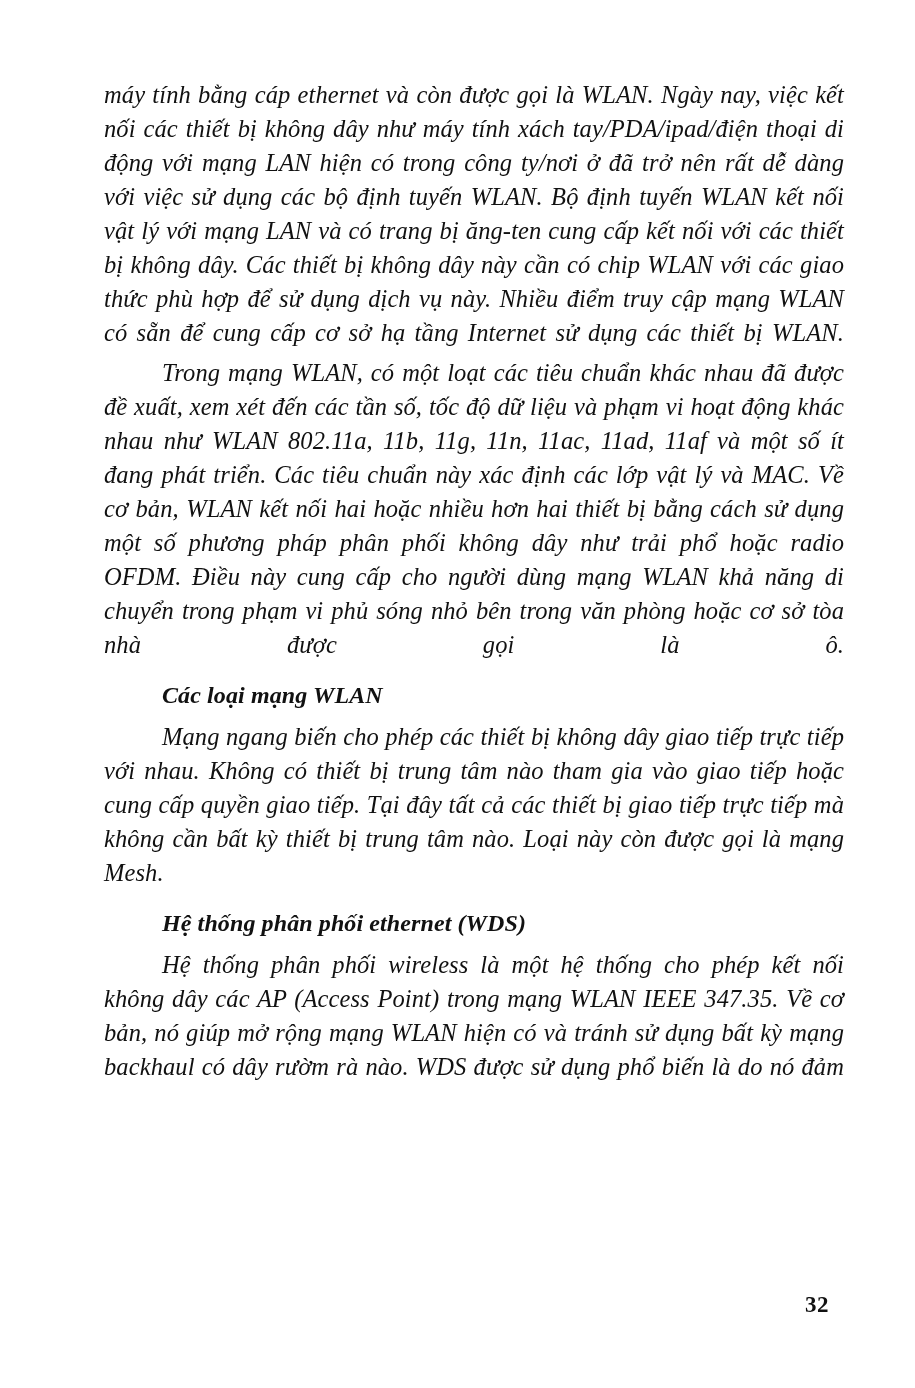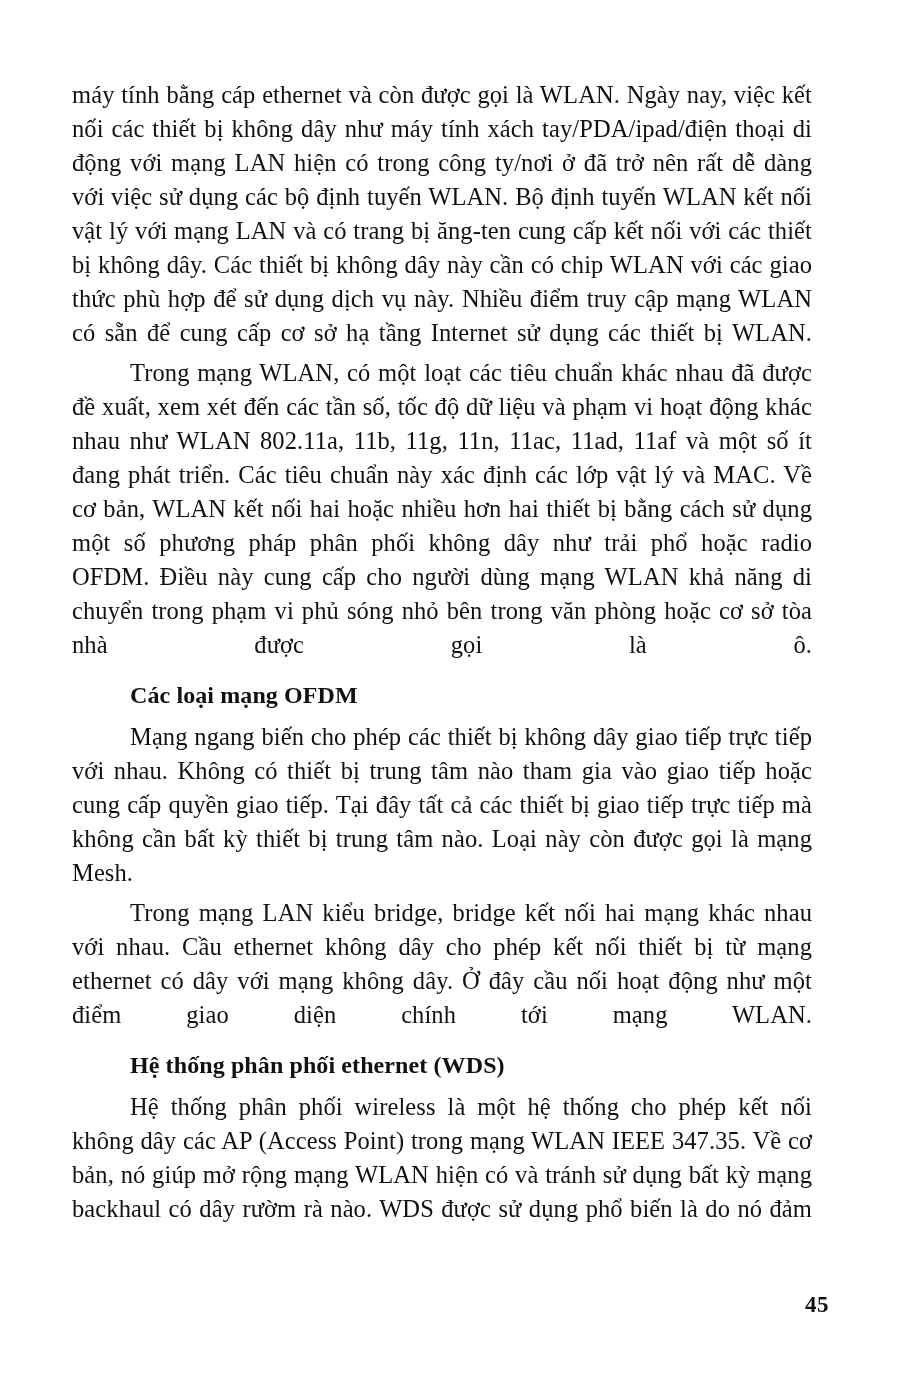--- a/index.html
+++ b/index.html
@@ -22,23 +22,24 @@
     position: absolute;
     left: 0;
     top: 0;
     width: 915px;
     height: 1388px;
     background: #ffffff;
   }
 
   .content {
     position: absolute;
-    left: 72px;
+    left: 104px;
     top: 78px;
     width: 740px;
+    font-style: italic;
   }
 
   p.para {
     margin: 0 0 6px 0;
     font-size: 24.5px;
     line-height: 34px;
     text-align: justify;
     text-justify: inter-word;
     text-indent: 58px;
     letter-spacing: 0.1px;
@@ -78,27 +79,26 @@
 <body>
 
 <div class="page">
 
   <div class="content">
 
     <p class="para no-indent full-justify">máy tính bằng cáp ethernet và còn được gọi là WLAN. Ngày nay, việc kết nối các thiết bị không dây như máy tính xách tay/PDA/ipad/điện thoại di động với mạng LAN hiện có trong công ty/nơi ở đã trở nên rất dễ dàng với việc sử dụng các bộ định tuyến WLAN. Bộ định tuyến WLAN kết nối vật lý với mạng LAN và có trang bị ăng-ten cung cấp kết nối với các thiết bị không dây. Các thiết bị không dây này cần có chip WLAN với các giao thức phù hợp để sử dụng dịch vụ này. Nhiều điểm truy cập mạng WLAN có sẵn để cung cấp cơ sở hạ tầng Internet sử dụng các thiết bị WLAN.</p>
 
     <p class="para full-justify">Trong mạng WLAN, có một loạt các tiêu chuẩn khác nhau đã được đề xuất, xem xét đến các tần số, tốc độ dữ liệu và phạm vi hoạt động khác nhau như WLAN 802.11a, 11b, 11g, 11n, 11ac, 11ad, 11af và một số ít đang phát triển. Các tiêu chuẩn này xác định các lớp vật lý và MAC. Về cơ bản, WLAN kết nối hai hoặc nhiều hơn hai thiết bị bằng cách sử dụng một số phương pháp phân phối không dây như trải phổ hoặc radio OFDM. Điều này cung cấp cho người dùng mạng WLAN khả năng di chuyển trong phạm vi phủ sóng nhỏ bên trong văn phòng hoặc cơ sở tòa nhà được gọi là ô.</p>
 
-    <h2 class="heading">Các loại mạng OFDM</h2>
+    <h2 class="heading">Các loại mạng WLAN</h2>
 
     <p class="para full-justify">Mạng ngang biến cho phép các thiết bị không dây giao tiếp trực tiếp với nhau. Không có thiết bị trung tâm nào tham gia vào giao tiếp hoặc cung cấp quyền giao tiếp. Tại đây tất cả các thiết bị giao tiếp trực tiếp mà không cần bất kỳ thiết bị trung tâm nào. Loại này còn được gọi là mạng Mesh.</p>
 
-    <p class="para full-justify">Trong mạng LAN kiểu bridge, bridge kết nối hai mạng khác nhau với nhau. Cầu ethernet không dây cho phép kết nối thiết bị từ mạng ethernet có dây với mạng không dây. Ở đây cầu nối hoạt động như một điểm giao diện chính tới mạng WLAN.</p>
 
     <h2 class="heading">Hệ thống phân phối ethernet (WDS)</h2>
 
     <p class="para full-justify">Hệ thống phân phối wireless là một hệ thống cho phép kết nối không dây các AP (Access Point) trong mạng WLAN IEEE 347.35. Về cơ bản, nó giúp mở rộng mạng WLAN hiện có và tránh sử dụng bất kỳ mạng backhaul có dây rườm rà nào. WDS được sử dụng phổ biến là do nó đảm</p>
 
   </div>
 
-  <div class="page-number">45</div>
+  <div class="page-number">32</div>
 
 </div>
 
 </body></html>

